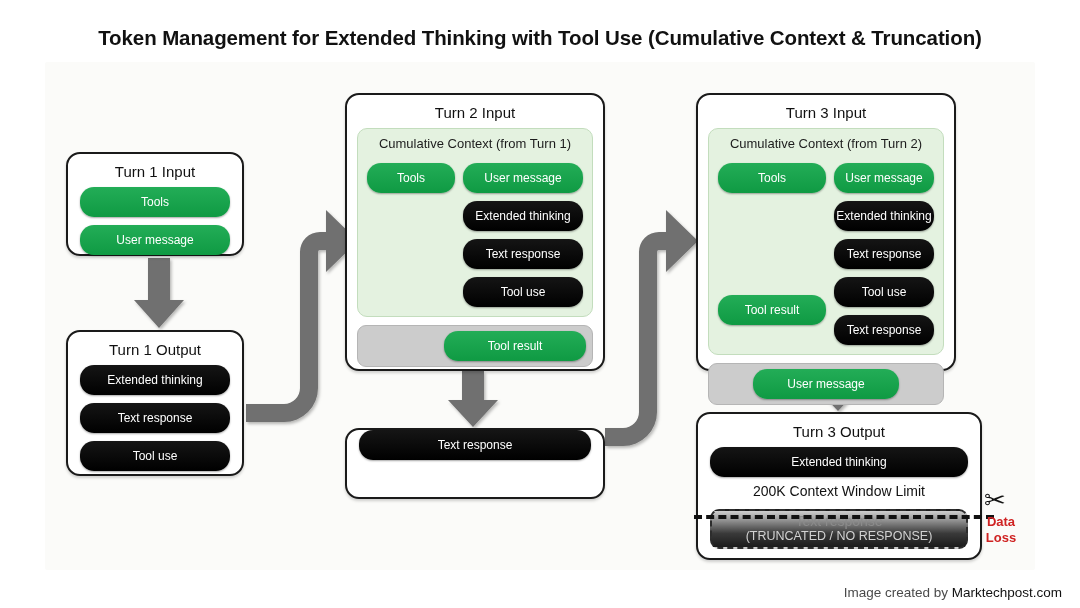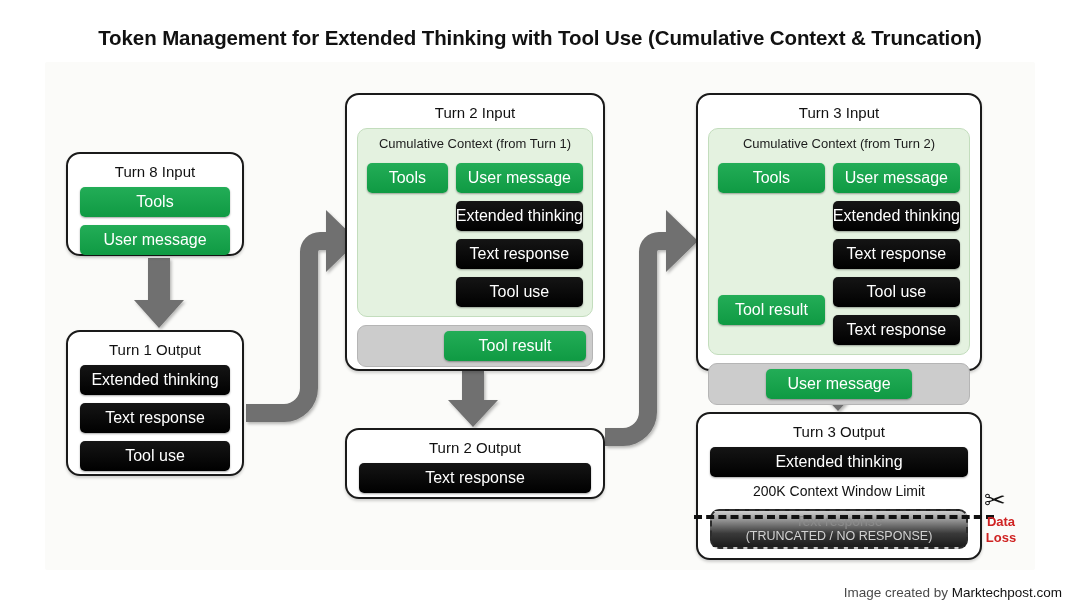--- a/index.html
+++ b/index.html
@@ -49,22 +49,22 @@
   .card-title{
     text-align:center;
     font-size:15px;font-weight:normal;color:#111;
     margin-top:9px;margin-bottom:7px;
     white-space:nowrap;
   }
 
   
   .pill{
     box-sizing:border-box;
-    border-radius:5px;
-    font-size:16px;
+    border-radius:14px;
+    font-size:12px;
     color:#ffffff;
     text-align:center;
     line-height:30px;
     height:30px;
     white-space:nowrap;
     overflow:hidden;
     box-shadow:0 1px 2px rgba(0,0,0,.35);
   }
   .pill.green{background:#16a34a;background:linear-gradient(#23ad57,#0f9a43);}
   .pill.black{background:#060606;background:linear-gradient(#151515,#000000);}
@@ -100,21 +100,21 @@
     padding:5px 6px;
     box-sizing:border-box;
     display:flex;
   }
 
   
   #t2out{left:345px;top:428px;width:260px;height:71px;}
   #t2out .pill{margin:0 12px;}
 
   
-  #t3in{left:696px;top:93px;width:286px;height:278px;}
+  #t3in{left:696px;top:93px;width:260px;height:278px;}
 
   
   #t3out{left:696px;top:412px;width:286px;height:148px;}
   #t3out .pill{margin:0 12px;}
   .limit-label{
     text-align:center;font-size:14px;color:#111;
     margin-top:6px;margin-bottom:2px;white-space:nowrap;
   }
   .dashline{
     position:absolute;left:-4px;top:101px;width:300px;
@@ -311,21 +311,21 @@
                L605,446
                Z" fill="#6f6f6f"></path>
     </g>
 
     <g filter="url(#sh)">
       <path d="M827,371 L849,371 L849,386 L862,386 L838,411 L814,386 L827,386 Z" fill="#6f6f6f"></path>
     </g>
   </svg>
 
   <div class="card" id="t1in">
-    <div class="card-title">Turn 8 Input</div>
+    <div class="card-title">Turn 1 Input</div>
     <div class="pill green">Tools</div>
     <div class="pill green">User message</div>
   </div>
 
   <div class="card" id="t1out">
     <div class="card-title">Turn 1 Output</div>
     <div class="pill black">Extended thinking</div>
     <div class="pill black">Text response</div>
     <div class="pill black">Tool use</div>
   </div>
@@ -348,21 +348,20 @@
       </div>
     </div>
 
     <div class="graybar">
       <div style="flex:1"></div>
       <div class="pill green" style="width:142px;">Tool result</div>
     </div>
   </div>
 
   <div class="card" id="t2out">
-    <div class="card-title">Turn 2 Output</div>
     <div class="pill black">Text response</div>
   </div>
 
   <div class="card" id="t3in">
     <div class="card-title">Turn 3 Input</div>
 
     <div class="ctx">
       <div class="ctx-label">Cumulative Context (from Turn 2)</div>
       <div class="ctx-grid">
         <div class="ctx-col-left" style="width:108px;">

